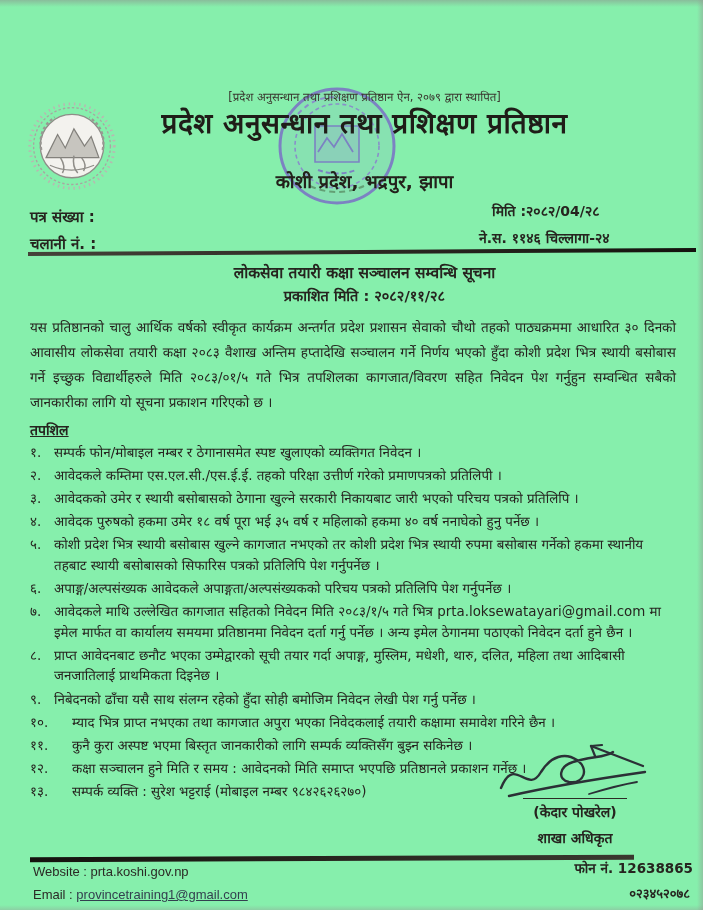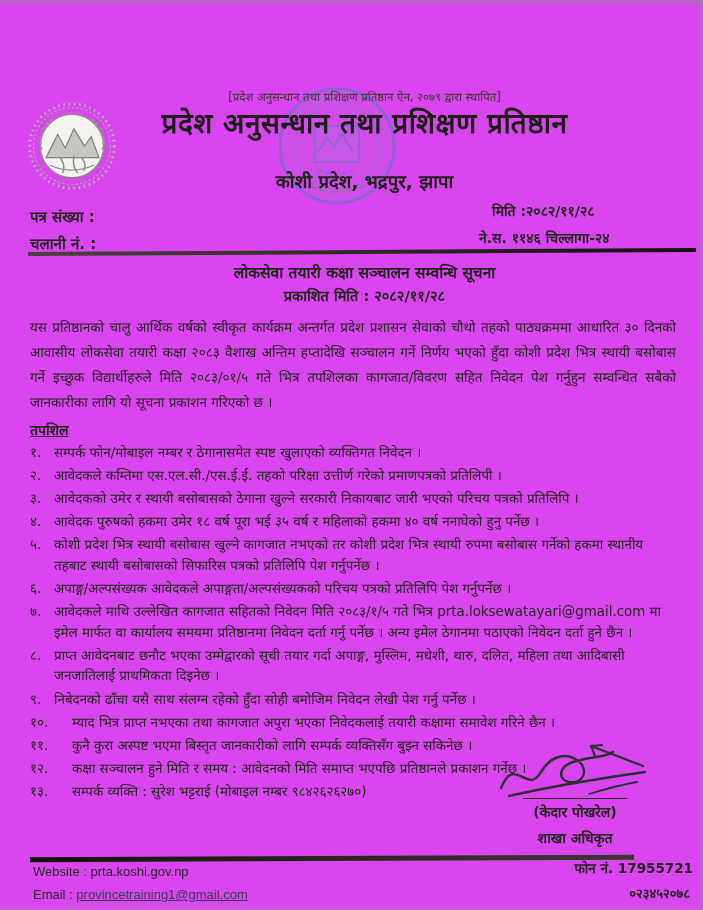--- a/index.html
+++ b/index.html
@@ -1,19 +1,19 @@
 <!DOCTYPE html>
 <html><head>
 <meta charset="utf-8">
 <style>
   * { box-sizing: border-box; }
   html,body { margin:0; padding:0; background:#e9e9e7; }
   .page {
     position:relative; width:703px; height:910px; overflow:hidden;
-    background:#d946ef; color:#26241f;
+    background:#86efac; color:#26241f;
     font-family:"DejaVu Sans", sans-serif;
   }
   .edge-top { position:absolute; top:0; left:0; right:0; height:7px;
     background:linear-gradient(to bottom, rgba(140,140,138,.5), rgba(140,140,138,0)); }
   .edge-right { position:absolute; top:0; right:0; bottom:0; width:6px;
     background:linear-gradient(to left, rgba(150,150,148,.45), rgba(150,150,148,0)); }
   .edge-bottom { position:absolute; left:0; right:0; bottom:0; height:5px;
     background:linear-gradient(to top, rgba(150,150,148,.35), rgba(150,150,148,0)); }
 
   .abs { position:absolute; }
@@ -88,21 +88,21 @@
     <path d="M42,112 q27,12 54,0" fill="none" stroke="#5c8f6a" stroke-width="2" stroke-dasharray="6 4"></path>
     <path d="M30,40 q18,-20 42,-16" fill="none" stroke="#8a7bd0" stroke-width="2" stroke-dasharray="5 4"></path>
   </svg>
 
   <div class="abs center established">[प्रदेश अनुसन्धान तथा प्रशिक्षण प्रतिष्ठान ऐन, २०७९ द्वारा स्थापित]</div>
   <div class="abs center org-address">कोशी प्रदेश, भद्रपुर, झापा</div>
   <div class="abs center org-name">प्रदेश अनुसन्धान तथा प्रशिक्षण प्रतिष्ठान</div>
 
   <div class="abs letter-no">पत्र संख्या :</div>
   <div class="abs dispatch-no">चलानी नं. :</div>
-  <div class="abs date-line">मिति :२०८२/११/२८</div>
+  <div class="abs date-line">मिति :२०८२/04/२८</div>
   <div class="abs ref-line">ने.स. ११४६ चिल्लागा-२४</div>
 
   <div class="abs header-rule"></div>
 
   <div class="abs center notice-title">लोकसेवा तयारी कक्षा सञ्चालन सम्वन्धि सूचना</div>
   <div class="abs center published">प्रकाशित मिति : २०८२/११/२८</div>
 
   <div class="abs content">
     <div class="body-par">यस प्रतिष्ठानको चालु आर्थिक वर्षको स्वीकृत कार्यक्रम अन्तर्गत प्रदेश प्रशासन सेवाको चौथो तहको पाठ्यक्रममा आधारित ३० दिनको आवासीय लोकसेवा तयारी कक्षा २०८३ वैशाख अन्तिम हप्तादेखि सञ्चालन गर्ने निर्णय भएको हुँदा कोशी प्रदेश भित्र स्थायी बसोबास गर्ने इच्छुक विद्यार्थीहरुले मिति २०८३/०१/५ गते भित्र तपशिलका कागजात/विवरण सहित निवेदन पेश गर्नुहुन सम्वन्धित सबैको जानकारीका लागि यो सूचना प्रकाशन गरिएको छ ।</div>
     <div class="list-heading">तपशिल</div>
@@ -173,16 +173,16 @@
     <div class="sig-rule"></div>
     <div class="sig-name">(केदार पोखरेल)</div>
     <div class="sig-title">शाखा अधिकृत</div>
   </div>
 
   <div class="abs footer-rule"></div>
   <div class="abs website">Website : prta.koshi.gov.np</div>
   <div class="abs email-line">
     <span>Email : </span><span class="email-link">provincetraining1@gmail.com</span>
   </div>
-  <div class="abs phone1">फोन नं. 17955721</div>
+  <div class="abs phone1">फोन नं. 12638865</div>
   <div class="abs phone2">०२३४५२०७८</div>
 
 </div>
 
 </body></html>

